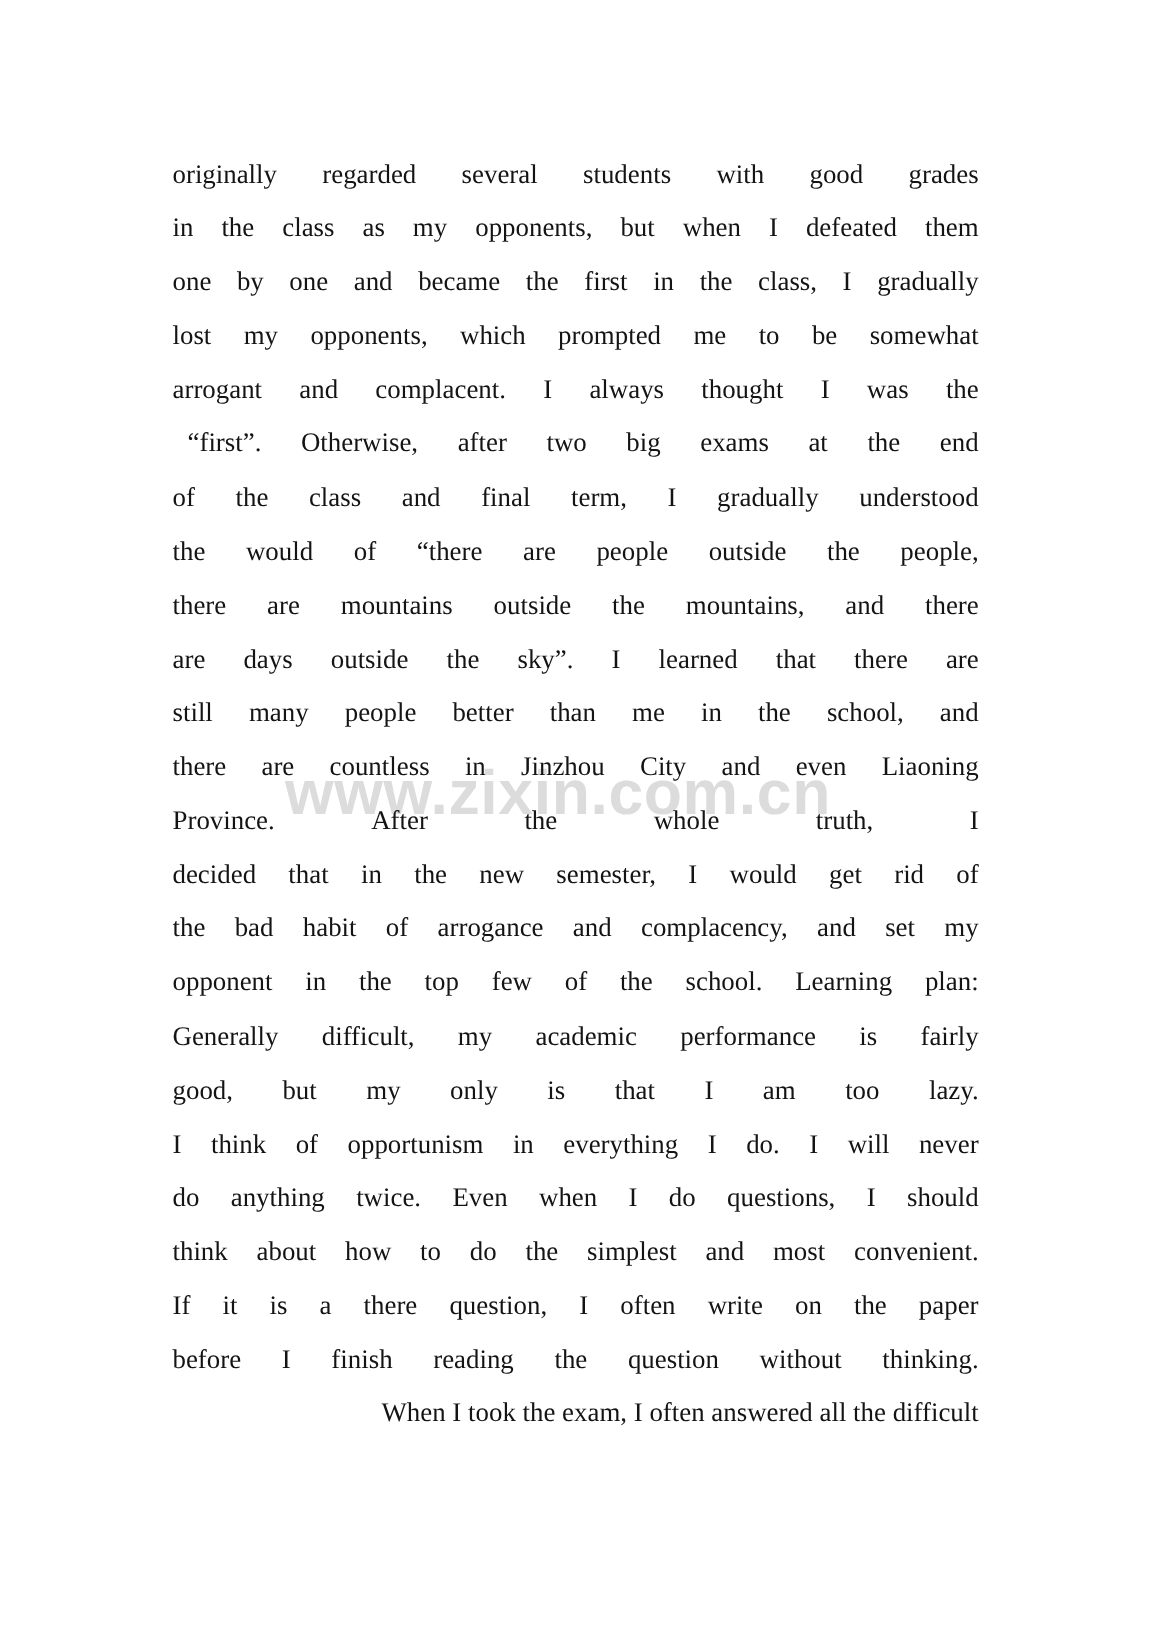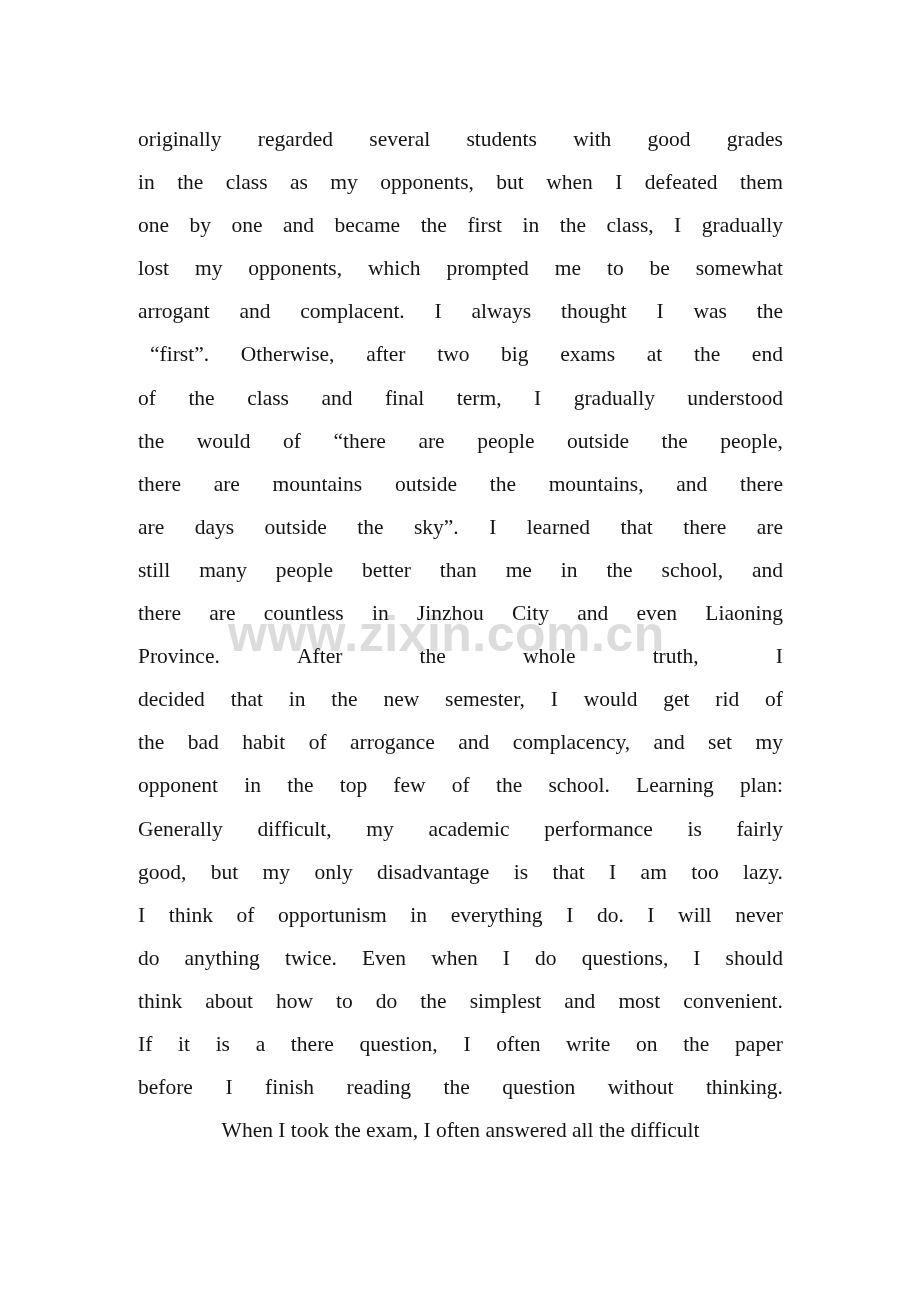--- a/index.html
+++ b/index.html
@@ -56,21 +56,21 @@
     height: 43.1px;
     line-height: 43.1px;
     color: #141414;
     font-size: 21.5px;
     white-space: pre;
     overflow: visible;
   }
   
   .tline.noj {
     display: block;
-    text-align: center;
+    text-align: right;
   }
   .tline > span {
     display: inline-block;
   }
   .indent {
     padding-left: 12px;
   }
 </style>
 </head>
 <body>
@@ -91,21 +91,21 @@
     <div class="tline"><span>the</span><span>would</span><span>of</span><span>“there</span><span>are</span><span>people</span><span>outside</span><span>the</span><span>people,</span></div>
     <div class="tline"><span>there</span><span>are</span><span>mountains</span><span>outside</span><span>the</span><span>mountains,</span><span>and</span><span>there</span></div>
     <div class="tline"><span>are</span><span>days</span><span>outside</span><span>the</span><span>sky”.</span><span>I</span><span>learned</span><span>that</span><span>there</span><span>are</span></div>
     <div class="tline"><span>still</span><span>many</span><span>people</span><span>better</span><span>than</span><span>me</span><span>in</span><span>the</span><span>school,</span><span>and</span></div>
     <div class="tline"><span>there</span><span>are</span><span>countless</span><span>in</span><span>Jinzhou</span><span>City</span><span>and</span><span>even</span><span>Liaoning</span></div>
     <div class="tline"><span>Province.</span><span>After</span><span>the</span><span>whole</span><span>truth,</span><span>I</span></div>
     <div class="tline"><span>decided</span><span>that</span><span>in</span><span>the</span><span>new</span><span>semester,</span><span>I</span><span>would</span><span>get</span><span>rid</span><span>of</span></div>
     <div class="tline"><span>the</span><span>bad</span><span>habit</span><span>of</span><span>arrogance</span><span>and</span><span>complacency,</span><span>and</span><span>set</span><span>my</span></div>
     <div class="tline"><span>opponent</span><span>in</span><span>the</span><span>top</span><span>few</span><span>of</span><span>the</span><span>school.</span><span>Learning</span><span>plan:</span></div>
     <div class="tline"><span>Generally</span><span>difficult,</span><span>my</span><span>academic</span><span>performance</span><span>is</span><span>fairly</span></div>
-    <div class="tline"><span>good,</span><span>but</span><span>my</span><span>only</span><span>disadvantage</span><span>is</span><span>that</span><span>I</span><span>am</span><span>too</span><span>lazy.</span></div>
+    <div class="tline"><span>good,</span><span>but</span><span>my</span><span>only</span><span>is</span><span>that</span><span>I</span><span>am</span><span>too</span><span>lazy.</span></div>
     <div class="tline"><span>I</span><span>think</span><span>of</span><span>opportunism</span><span>in</span><span>everything</span><span>I</span><span>do.</span><span>I</span><span>will</span><span>never</span></div>
     <div class="tline"><span>do</span><span>anything</span><span>twice.</span><span>Even</span><span>when</span><span>I</span><span>do</span><span>questions,</span><span>I</span><span>should</span></div>
     <div class="tline"><span>think</span><span>about</span><span>how</span><span>to</span><span>do</span><span>the</span><span>simplest</span><span>and</span><span>most</span><span>convenient.</span></div>
     <div class="tline"><span>If</span><span>it</span><span>is</span><span>a</span><span>there</span><span>question,</span><span>I</span><span>often</span><span>write</span><span>on</span><span>the</span><span>paper</span></div>
     <div class="tline"><span>before</span><span>I</span><span>finish</span><span>reading</span><span>the</span><span>question</span><span>without</span><span>thinking.</span></div>
     <div class="tline noj">When I took the exam, I often answered all the difficult</div>
 
   </div>
 </div>
 

